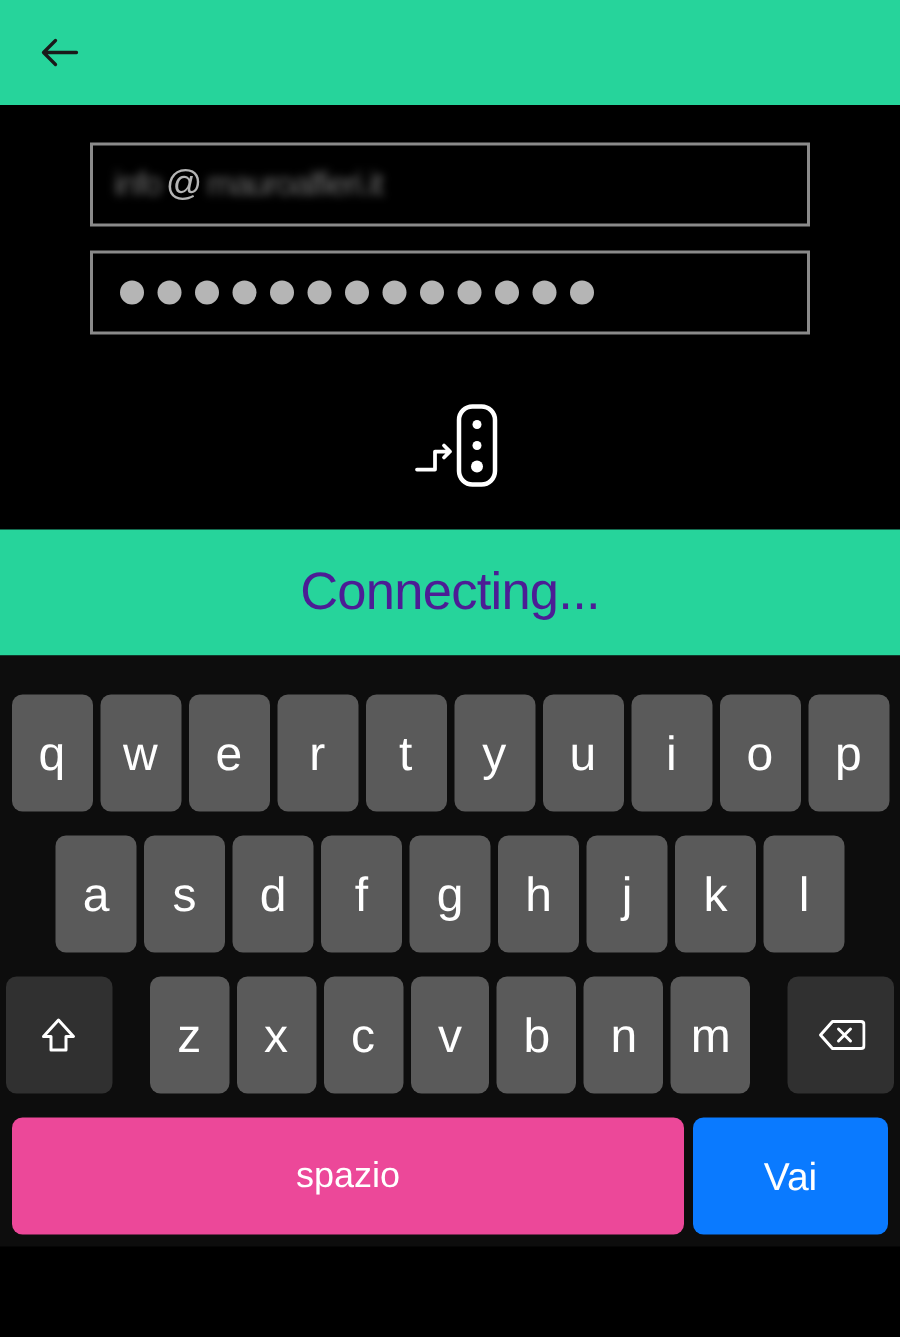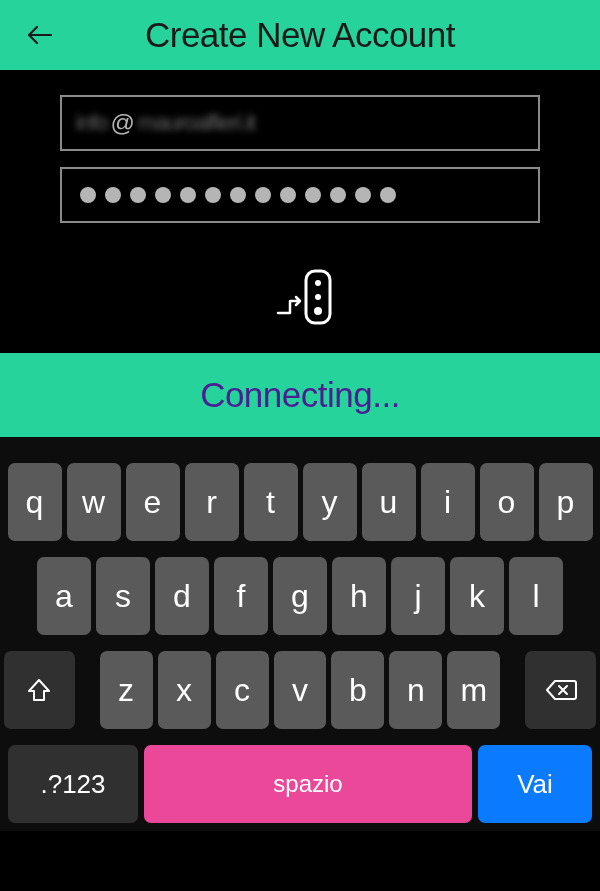--- a/index.html
+++ b/index.html
@@ -142,34 +142,33 @@
       width: 130px;
       font-size: 26px;
     }
     .kbd-space {
       background: #ec4899;
       flex: 1;
       font-size: 24px;
     }
     .kbd-go {
       background: #0a7aff;
-      width: 114px;
+      width: 130px;
       font-size: 26px;
     }
   </style>
 </head>
 <body>
 
 <div class="header">
   <div class="back-arrow">
     <svg width="28" height="24" viewBox="0 0 28 24">
       <path d="M12 4 L4 12 L12 20 M4 12 L26 12" stroke="#1a1a1a" stroke-width="2.2" fill="none" stroke-linecap="round" stroke-linejoin="round"></path>
     </svg>
   </div>
-  <div class="header-title">Create New Account</div>
 </div>
 
 <div class="form-area">
   <div class="input-field">
     <div class="email-box">
       <span class="email-blur">info</span>
       <span class="email-at">@</span>
       <span class="email-blur">mauroalfieri.it</span>
     </div>
   </div>
@@ -246,17 +245,16 @@
       <div class="kbd-key">n</div>
       <div class="kbd-key">m</div>
       <div class="kbd-key kbd-backspace">
         <svg width="32" height="24" viewBox="0 0 32 24">
           <path d="M10 3 L29 3 Q31 3 31 5 L31 19 Q31 21 29 21 L10 21 L2 12 Z" stroke="#fff" stroke-width="2" fill="none" stroke-linejoin="round"></path>
           <path d="M14 8 L22 16 M22 8 L14 16" stroke="#fff" stroke-width="2" stroke-linecap="round"></path>
         </svg>
       </div>
     </div>
   <div class="kbd-row kbd-row4">
-    <div class="kbd-key kbd-symbols">.?123</div>
     <div class="kbd-key kbd-space">spazio</div>
     <div class="kbd-key kbd-go">Vai</div>
   </div>
 </div>
 
 </body></html>

